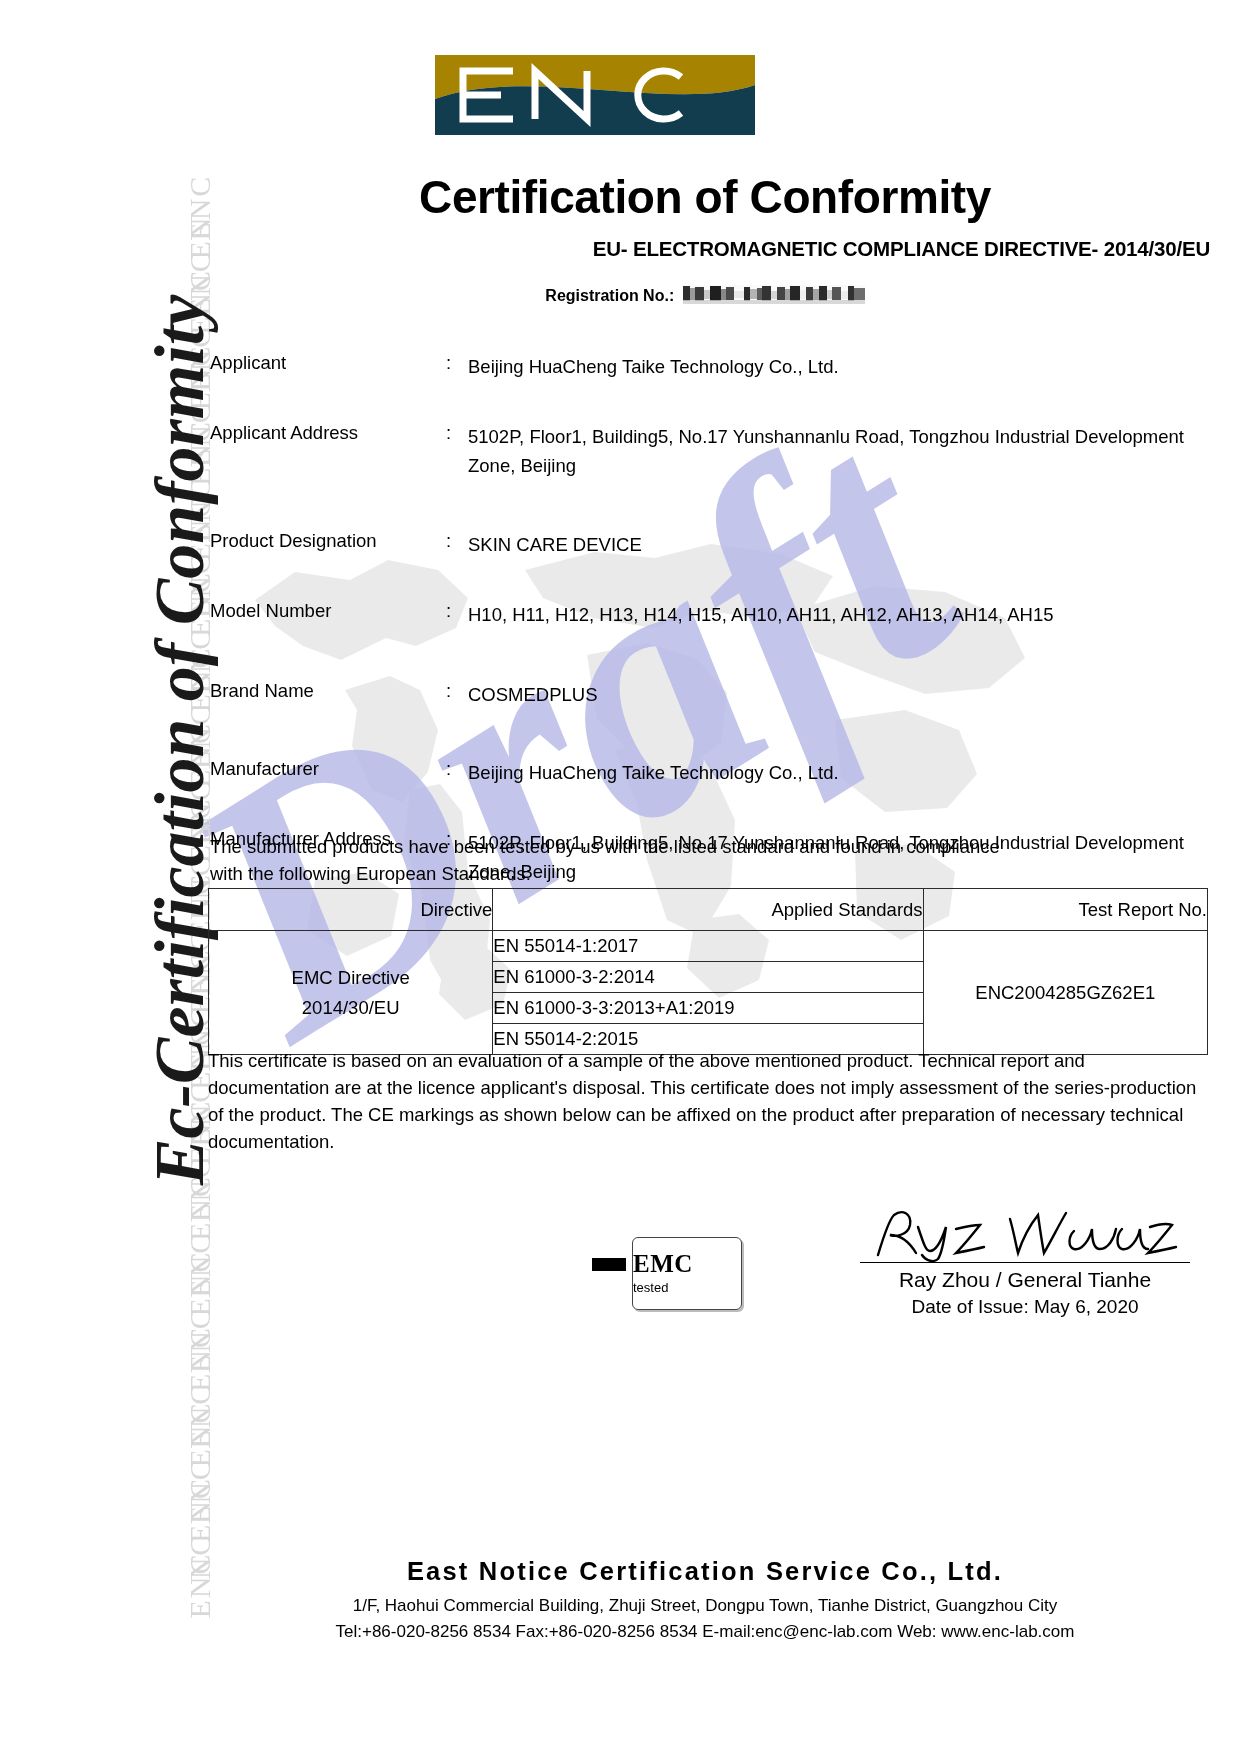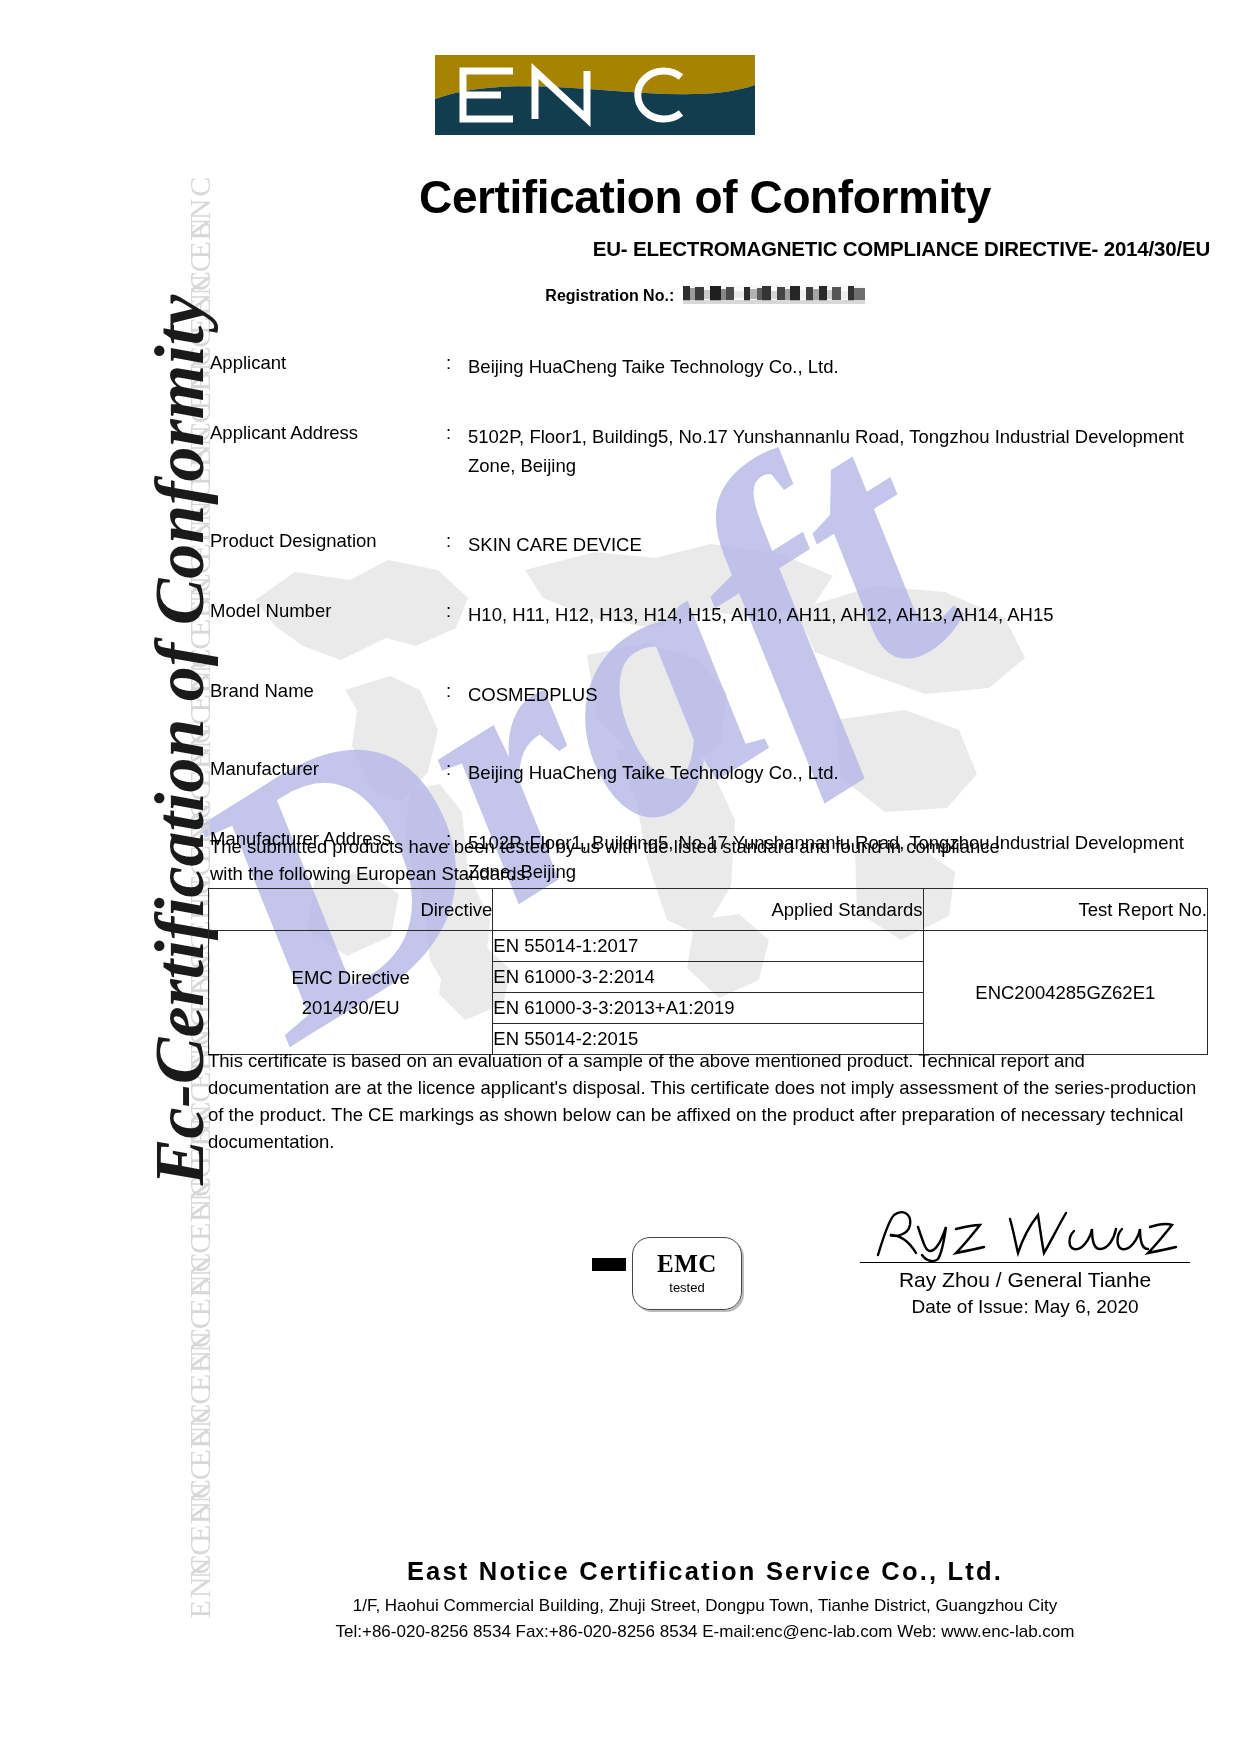--- a/index.html
+++ b/index.html
@@ -135,23 +135,23 @@
     position: absolute; left: 8px; top: 1047px; width: 1000px;
     font-size: 18.5px; line-height: 27px;
   }
 
   .ce-area { position: absolute; left: 0; top: 1215px; width: 1010px; height: 120px; }
   .ce-mark { position: absolute; left: 300px; top: 0; }
   .emc-badge {
     position: absolute; left: 432px; top: 22px;
     width: 110px; height: 73px;
     border: 1.5px solid #444;
-    border-radius: 18px;
+    border-radius: 6px;
     box-shadow: 2px 2px 0 #bbb;
-    text-align: center;
+    text-align: left;
   }
   .emc-badge .b1 {
     font-family: "Liberation Serif", serif;
     font-size: 25px; font-weight: bold;
     margin-top: 12px; letter-spacing: 0.5px;
   }
   .emc-badge .b2 { font-size: 13px; margin-top: 2px; }
 
   .sign-area { position: absolute; left: 660px; top: 1205px; width: 330px; }
   .sign-img { height: 55px; position: relative; }

